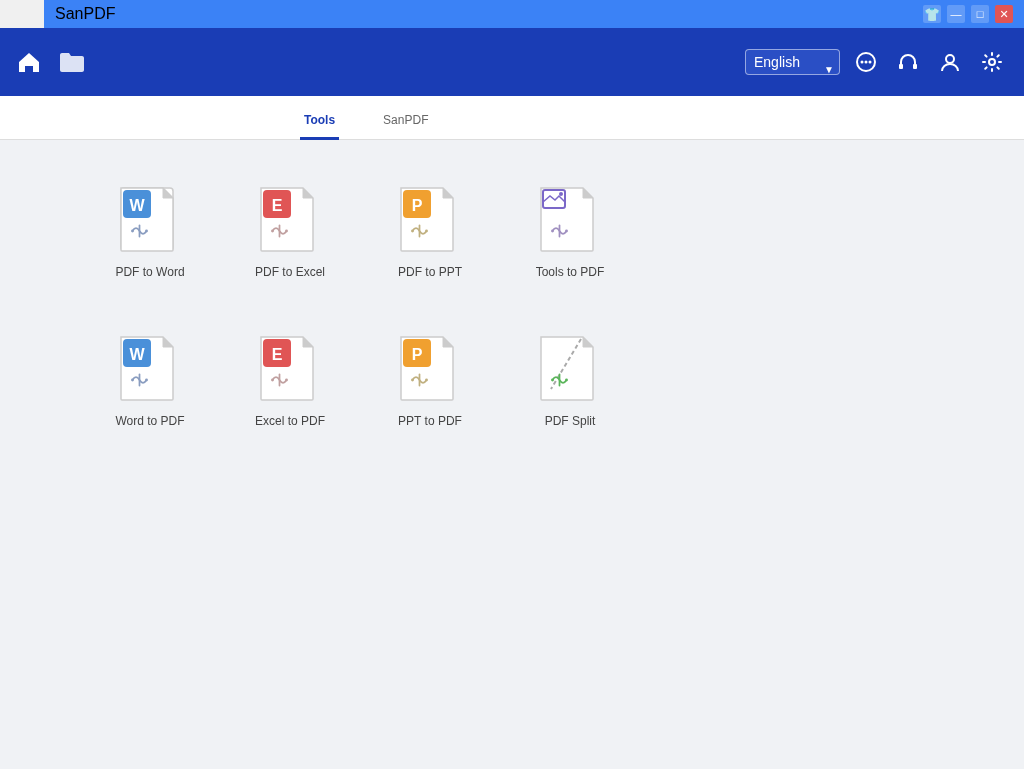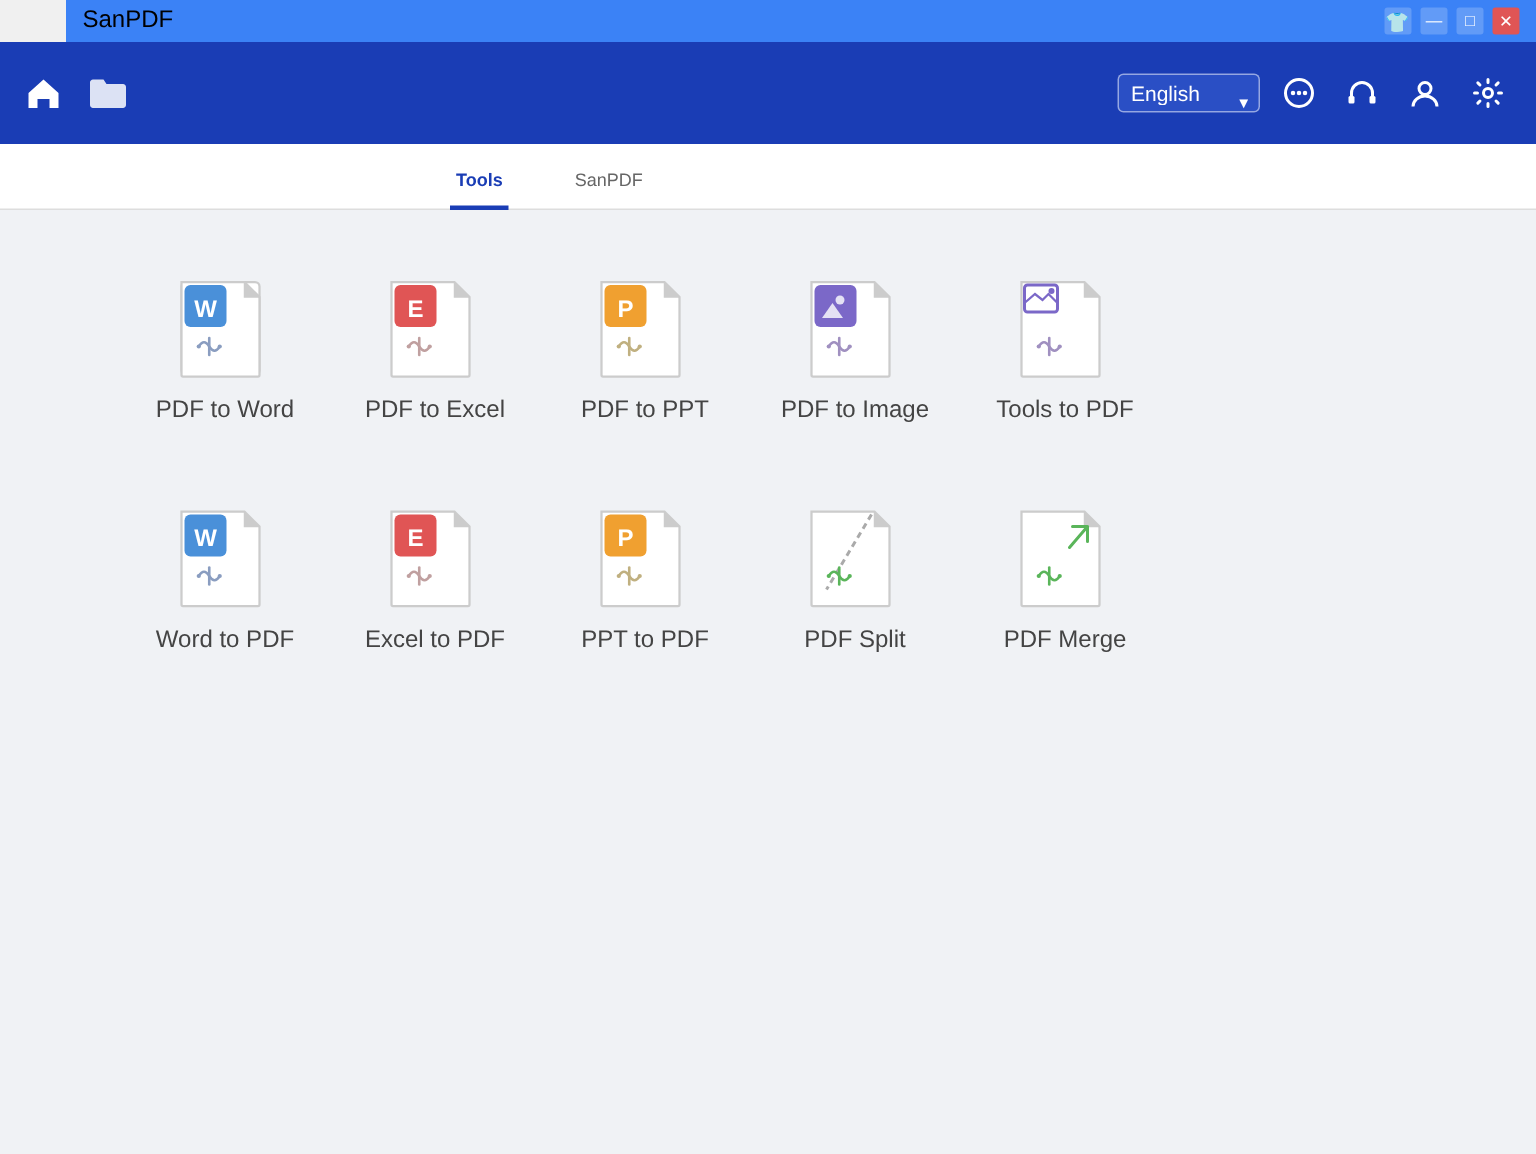--- a/index.html
+++ b/index.html
@@ -106,21 +106,21 @@
       width: 140px;
       display: flex;
       flex-direction: column;
       align-items: center;
       cursor: pointer;
       padding: 10px;
       border-radius: 6px;
       transition: background 0.15s;
     }
     .tool-label {
-      font-size: 16px;
+      font-size: 12px;
       color: #444;
       margin-top: 10px;
       text-align: center;
     }
 
     
     .tool-svg {
       width: 70px;
       height: 75px;
     }
@@ -244,54 +244,37 @@
         <g transform="translate(14,44) scale(0.7)">
           <path d="M5 10 Q10 2 15 10 Q20 18 25 10" stroke="#c0b080" stroke-width="2.5" fill="none" stroke-linecap="round"></path>
           <circle cx="5" cy="10" r="2" fill="#c0b080"></circle>
           <circle cx="25" cy="10" r="2" fill="#c0b080"></circle>
           <line x1="15" y1="2" x2="15" y2="18" stroke="#c0b080" stroke-width="2.5" stroke-linecap="round"></line>
         </g>
       </svg>
       <span class="tool-label">PDF to PPT</span>
     </div>
 
-    <div class="tool-item">
-      <svg class="tool-svg" viewBox="0 0 70 75" fill="none" xmlns="http://www.w3.org/2000/svg">
-        <path d="M6 8 H48 L58 18 V70 Q58 71 57 71 H7 Q6 71 6 70 Z" fill="white" stroke="#ccc" stroke-width="1.5"></path>
-        <path d="M48 8 L48 18 L58 18" fill="#ccc" stroke="#ccc" stroke-width="1"></path>
-        <rect x="8" y="10" width="28" height="28" rx="4" fill="#7b68c8"></rect>
-
-        <path d="M13 32 L20 22 L27 32 Z" fill="white" opacity="0.8"></path>
-        <circle cx="25" cy="20" r="3" fill="white" opacity="0.8"></circle>
+
+    <div class="tool-item">
+      <svg class="tool-svg" viewBox="0 0 70 75" fill="none" xmlns="http://www.w3.org/2000/svg">
+        <path d="M6 8 H48 L58 18 V70 Q58 71 57 71 H7 Q6 71 6 70 Z" fill="white" stroke="#ccc" stroke-width="1.5"></path>
+        <path d="M48 8 L48 18 L58 18" fill="#ccc" stroke="#ccc" stroke-width="1"></path>
+
+        <rect x="8" y="10" width="22" height="18" rx="2" fill="none" stroke="#7b68c8" stroke-width="2"></rect>
+        <path d="M8 22 L15 16 L20 20 L24 16 L30 22" stroke="#7b68c8" stroke-width="1.5" fill="none"></path>
+        <circle cx="26" cy="14" r="2" fill="#7b68c8"></circle>
+
         <g transform="translate(14,44) scale(0.7)">
           <path d="M5 10 Q10 2 15 10 Q20 18 25 10" stroke="#a090c0" stroke-width="2.5" fill="none" stroke-linecap="round"></path>
           <circle cx="5" cy="10" r="2" fill="#a090c0"></circle>
           <circle cx="25" cy="10" r="2" fill="#a090c0"></circle>
           <line x1="15" y1="2" x2="15" y2="18" stroke="#a090c0" stroke-width="2.5" stroke-linecap="round"></line>
         </g>
       </svg>
-      <span class="tool-label">PDF to Image</span>
-    </div>
-
-    <div class="tool-item">
-      <svg class="tool-svg" viewBox="0 0 70 75" fill="none" xmlns="http://www.w3.org/2000/svg">
-        <path d="M6 8 H48 L58 18 V70 Q58 71 57 71 H7 Q6 71 6 70 Z" fill="white" stroke="#ccc" stroke-width="1.5"></path>
-        <path d="M48 8 L48 18 L58 18" fill="#ccc" stroke="#ccc" stroke-width="1"></path>
-
-        <rect x="8" y="10" width="22" height="18" rx="2" fill="none" stroke="#7b68c8" stroke-width="2"></rect>
-        <path d="M8 22 L15 16 L20 20 L24 16 L30 22" stroke="#7b68c8" stroke-width="1.5" fill="none"></path>
-        <circle cx="26" cy="14" r="2" fill="#7b68c8"></circle>
-
-        <g transform="translate(14,44) scale(0.7)">
-          <path d="M5 10 Q10 2 15 10 Q20 18 25 10" stroke="#a090c0" stroke-width="2.5" fill="none" stroke-linecap="round"></path>
-          <circle cx="5" cy="10" r="2" fill="#a090c0"></circle>
-          <circle cx="25" cy="10" r="2" fill="#a090c0"></circle>
-          <line x1="15" y1="2" x2="15" y2="18" stroke="#a090c0" stroke-width="2.5" stroke-linecap="round"></line>
-        </g>
-      </svg>
       <span class="tool-label">Tools to PDF</span>
     </div>
 
   </div>
 
   <div class="tool-row">
 
     <div class="tool-item">
       <svg class="tool-svg" viewBox="0 0 70 75" fill="none" xmlns="http://www.w3.org/2000/svg">
         <path d="M6 8 H48 L58 18 V70 Q58 71 57 71 H7 Q6 71 6 70 Z" fill="white" stroke="#ccc" stroke-width="1.5"></path>
@@ -350,35 +333,20 @@
         <g transform="translate(14,44) scale(0.7)">
           <path d="M5 10 Q10 2 15 10 Q20 18 25 10" stroke="#5ab55a" stroke-width="2.5" fill="none" stroke-linecap="round"></path>
           <circle cx="5" cy="10" r="2" fill="#5ab55a"></circle>
           <circle cx="25" cy="10" r="2" fill="#5ab55a"></circle>
           <line x1="15" y1="2" x2="15" y2="18" stroke="#5ab55a" stroke-width="2.5" stroke-linecap="round"></line>
         </g>
       </svg>
       <span class="tool-label">PDF Split</span>
     </div>
 
-    <div class="tool-item">
-      <svg class="tool-svg" viewBox="0 0 70 75" fill="none" xmlns="http://www.w3.org/2000/svg">
-        <path d="M6 8 H48 L58 18 V70 Q58 71 57 71 H7 Q6 71 6 70 Z" fill="white" stroke="#ccc" stroke-width="1.5"></path>
-        <path d="M48 8 L48 18 L58 18" fill="#ccc" stroke="#ccc" stroke-width="1"></path>
-
-        <path d="M50 18 L38 32 M50 18 L50 28 M50 18 L40 18" stroke="#5ab55a" stroke-width="2" fill="none" stroke-linecap="round" stroke-linejoin="round"></path>
-        <g transform="translate(14,44) scale(0.7)">
-          <path d="M5 10 Q10 2 15 10 Q20 18 25 10" stroke="#5ab55a" stroke-width="2.5" fill="none" stroke-linecap="round"></path>
-          <circle cx="5" cy="10" r="2" fill="#5ab55a"></circle>
-          <circle cx="25" cy="10" r="2" fill="#5ab55a"></circle>
-          <line x1="15" y1="2" x2="15" y2="18" stroke="#5ab55a" stroke-width="2.5" stroke-linecap="round"></line>
-        </g>
-      </svg>
-      <span class="tool-label">PDF Merge</span>
-    </div>
 
   </div>
 
   <div class="tool-row">
 
 
 
   </div>
 
 </div>

